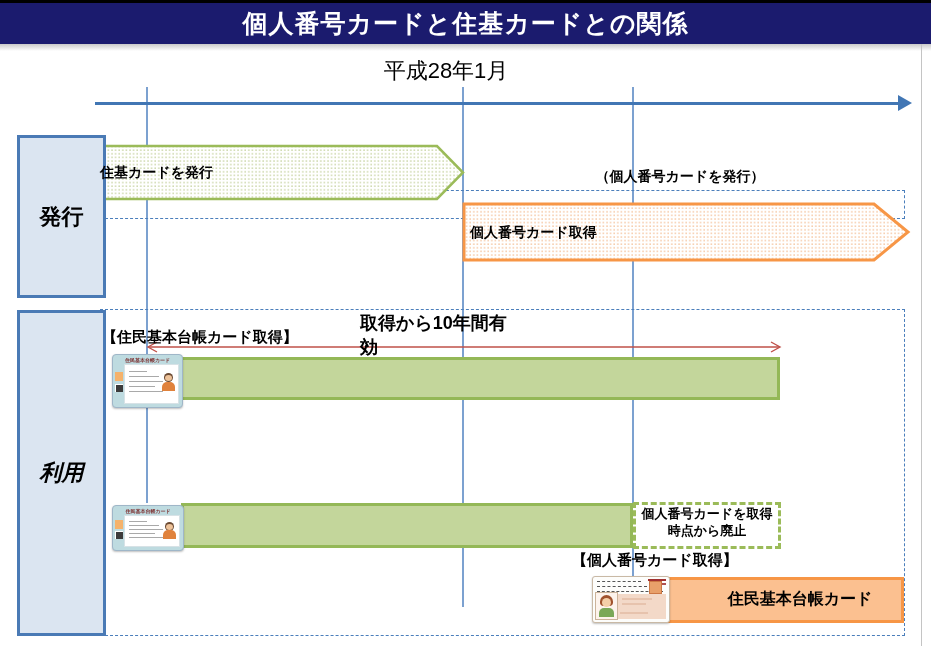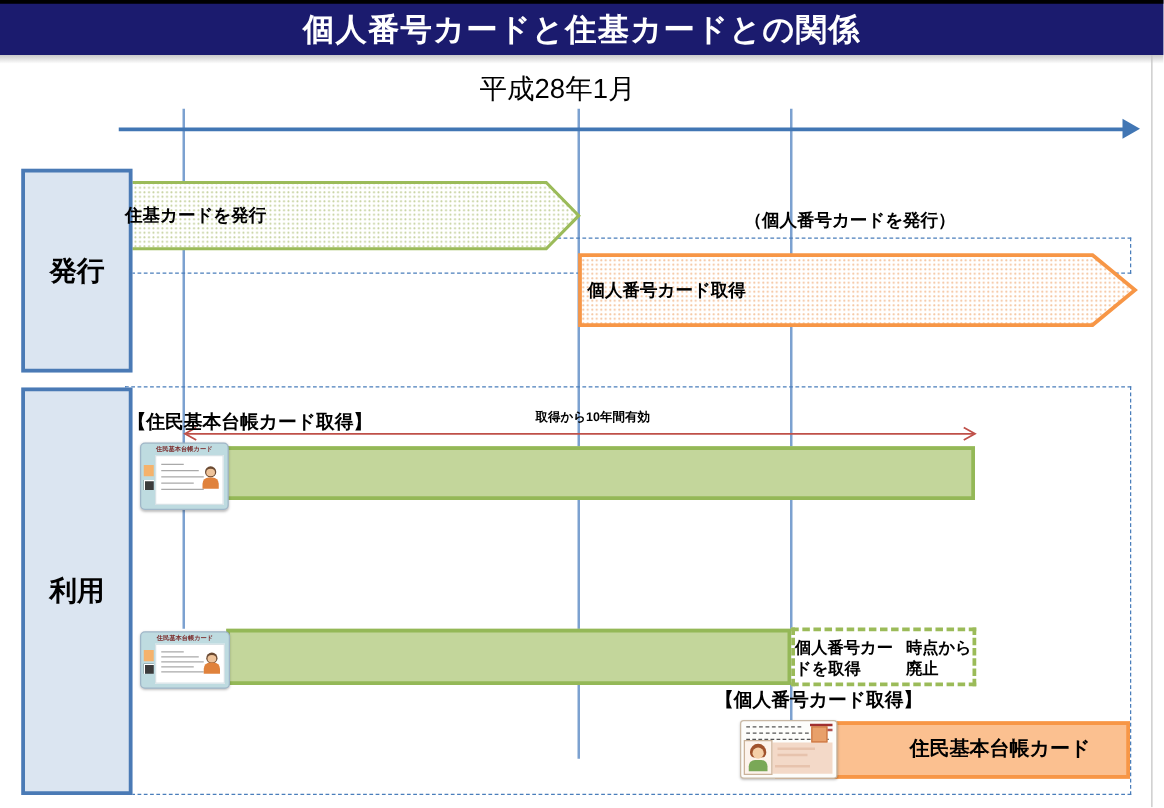--- a/index.html
+++ b/index.html
@@ -27,41 +27,41 @@
   
   .dash-blue{border:1px dashed #4a7ebb;z-index:1;}
   .issue-dash{left:100px;top:190px;width:803px;height:27px;}
   .usage-dash{left:100px;top:309px;width:803px;height:325px;}
 
   
   .row-box{left:17px;width:83px;background:#dbe5f1;border:3px solid #4a7ab5;
            display:flex;align-items:center;justify-content:center;z-index:3;}
   .row-box .t{font-size:22px;font-weight:bold;}
   .issue-box{top:125px;height:157px;margin-top:10px;}
-  .usage-box{top:310px;height:320px;}
+  .usage-box{top:310px;height:320px;font-style:italic;}
 
   
   .arrow-svg{z-index:2;}
   .arrow-label{z-index:5;text-align:left;font-weight:bold;font-size:14px;}
 
   .note{left:540px;top:168px;width:280px;text-align:center;font-size:14px;font-weight:600;z-index:5;}
 
   
   .heading{font-size:15px;font-weight:bold;z-index:5;white-space:nowrap;}
-  .ten-label{left:360px;top:327px;width:160px;text-align:right;font-size:10px;font-weight:bold;z-index:5;}
+  .ten-label{left:360px;top:311px;width:160px;text-align:left;font-size:18px;font-weight:bold;z-index:5;}
   .red-arrow{left:141px;top:340px;z-index:2;}
 
   .green-bar{background:#c3d69b;border:3px solid #94b857;z-index:2;}
   .bar1{left:178px;top:357px;width:596px;height:37px;}
   .bar2{left:181px;top:503px;width:446px;height:39px;}
   .bar-label{z-index:5;text-align:center;font-weight:bold;font-size:15px;}
 
   .abolish-box{left:633px;top:502px;width:142px;height:41px;background:#fff;
-               border:3px dashed #9bbb59;z-index:3;display:flex;flex-direction:row;
-               align-items:center;justify-content:flex-end;font-size:13px;font-weight:bold;line-height:17px;}
+               border:3px dashed #9bbb59;z-index:3;display:flex;flex-direction:column;
+               align-items:center;justify-content:flex-start;font-size:13px;font-weight:bold;line-height:17px;}
 
   .orange-bar{left:620px;top:577px;width:278px;height:40px;background:#fbc090;
               border:3px solid #f79646;z-index:2;}
 
   .slide-edge{left:921px;top:44px;width:1px;height:602px;background:#c4c4c4;z-index:0;}
 
   
   .juki-card{background:#bedbe0;border:1px solid #9fb6c8;border-radius:4px;z-index:3;
              box-shadow:0 1px 2px rgba(0,0,0,.25);}
   .juki-card .c-title{position:absolute;left:0;top:2px;width:100%;text-align:center;

